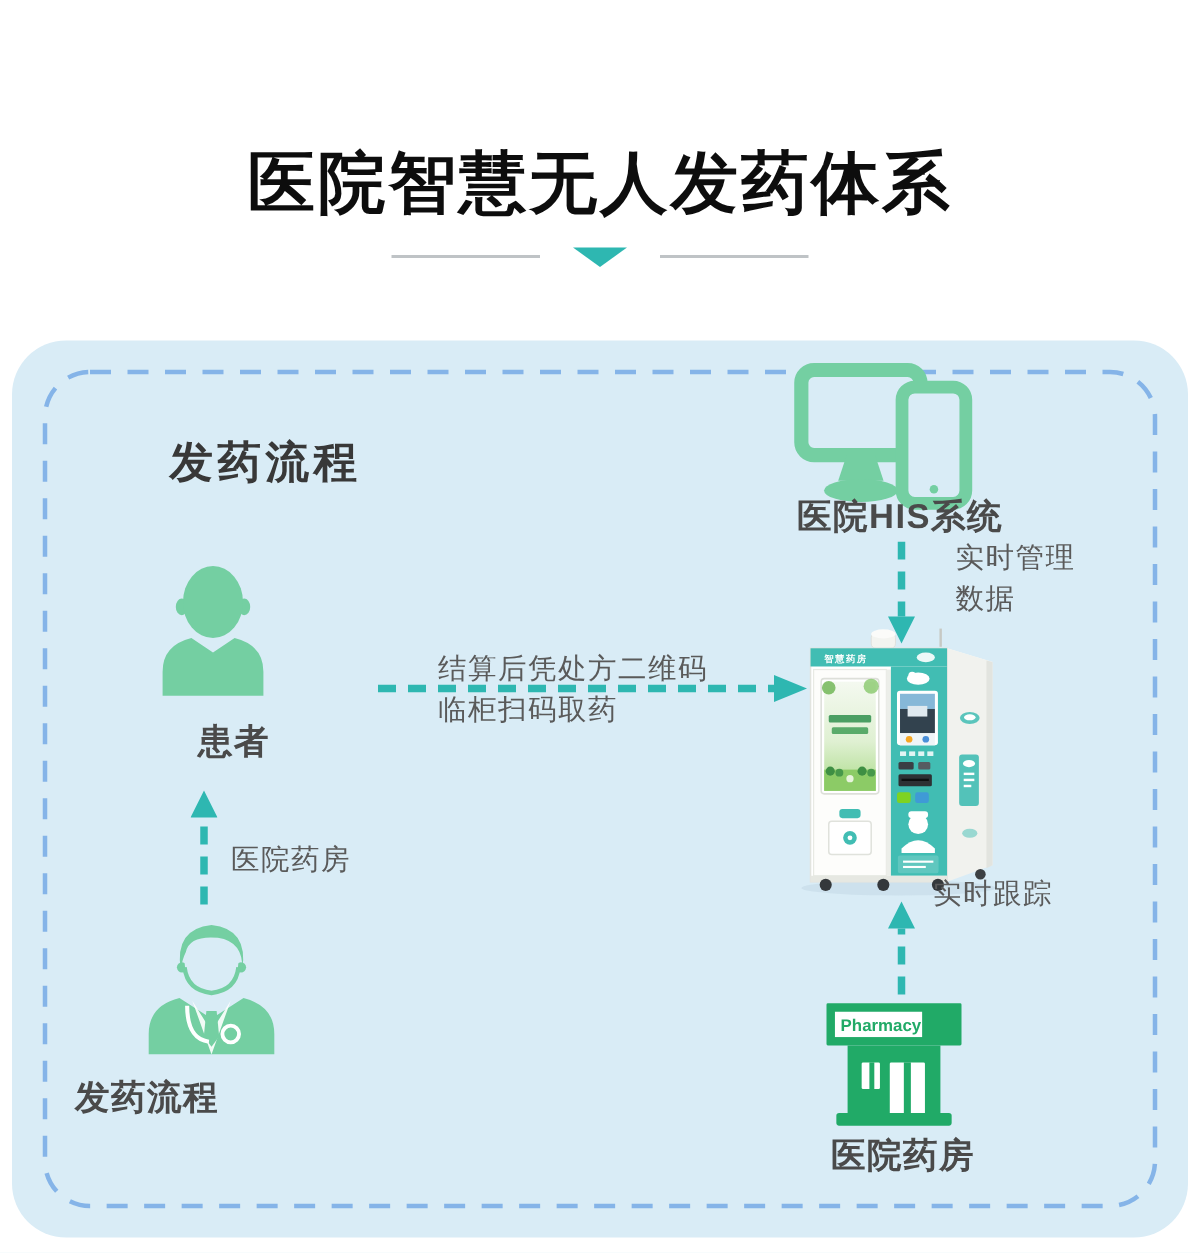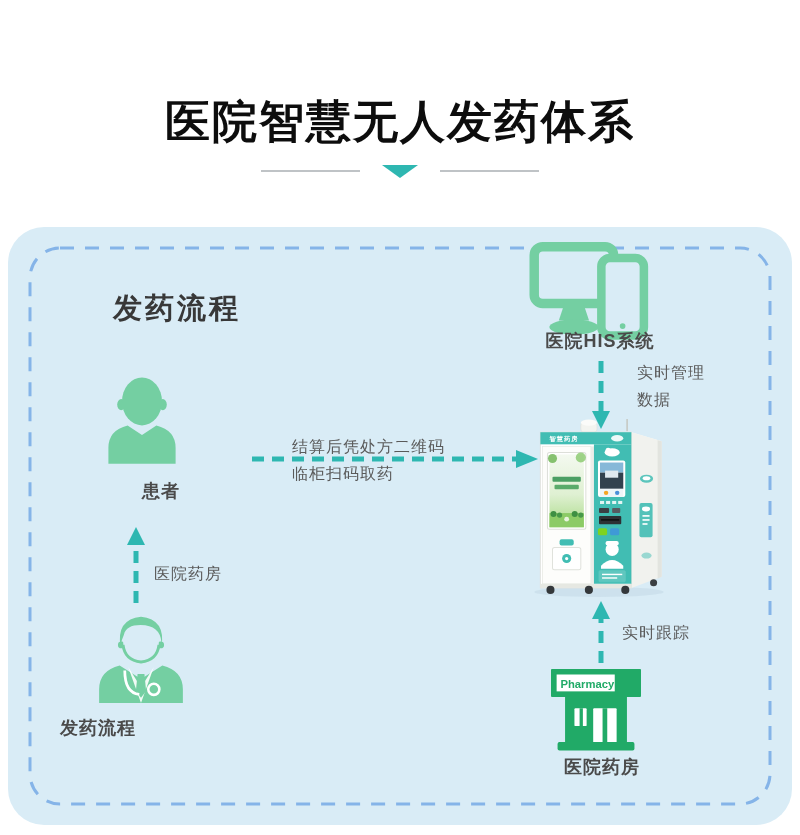--- a/index.html
+++ b/index.html
@@ -10,22 +10,22 @@
          font-size:45px;font-weight:700;color:#0d0d0d;letter-spacing:2px;}
   .divider{position:absolute;top:163px;left:0;width:100%;height:16px;
            display:flex;align-items:center;justify-content:center;gap:22px;}
   .divider .line{width:99px;height:2px;background:#bfc3c6;}
   .divider .tri{width:0;height:0;border-left:18px solid transparent;
                 border-right:18px solid transparent;border-top:13px solid var(--teal);}
   .flow-box{position:absolute;left:8px;top:227px;width:784px;height:598px;
             background:var(--box-bg);border-radius:36px;}
   .dash-rect{position:absolute;left:20px;top:19px;}
   .heading{position:absolute;left:105px;top:62px;font-size:29px;font-weight:700;color:#383838;letter-spacing:3px;}
-  .node-label{position:absolute;text-align:center;font-size:18px;font-weight:700;color:#4a4a4a;letter-spacing:1px;}
-  .note{position:absolute;font-size:16px;color:#5a5a5a;line-height:27px;letter-spacing:1px;}
+  .node-label{position:absolute;text-align:center;font-size:23px;font-weight:700;color:#4a4a4a;letter-spacing:1px;}
+  .note{position:absolute;font-size:19px;color:#5a5a5a;line-height:27px;letter-spacing:1px;}
   .f-green{fill:var(--green);}
   .s-green{stroke:var(--green);}
   .f-dgreen{fill:var(--dark-green);}
   .f-teal{fill:var(--machine-teal);}
   .arrow-line{stroke:var(--teal);stroke-width:5;stroke-dasharray:12 8;fill:none;}
   .arrow-head{fill:var(--teal);}
   text{font-family:"Liberation Sans","DejaVu Sans",sans-serif;}
 </style>
 </head>
 <body>
@@ -178,21 +178,21 @@
       <circle cx="24" cy="174" r="4" fill="#34383b"></circle>
       <circle cx="62" cy="174" r="4" fill="#34383b"></circle>
       <circle cx="98" cy="174" r="4" fill="#34383b"></circle>
       <circle cx="126" cy="167" r="3.5" fill="#3c4043"></circle>
     </svg>
 
     <svg class="abs" style="left:584px;top:372px;" width="18" height="66">
       <line x1="9" y1="64" x2="9" y2="20" class="arrow-line"></line>
       <polygon points="0,20 9,2 18,20" class="arrow-head"></polygon>
     </svg>
-    <div class="note" style="left:614px;top:392px;">
+    <div class="note" style="left:614px;top:356px;">
       <div>实时跟踪</div>
     </div>
 
     <svg class="abs" style="left:536px;top:440px;" width="104" height="90" viewBox="0 0 110 96">
       <rect x="7" y="2" width="96" height="30" rx="1" class="f-dgreen"></rect>
       <rect x="13" y="8" width="62" height="18" fill="#ffffff"></rect>
       <text x="17" y="22" font-size="12" font-weight="bold" class="f-dgreen">Pharmacy</text>
       <rect x="22" y="32" width="66" height="49" class="f-dgreen"></rect>
       <rect x="32" y="44" width="13" height="19" rx="1" fill="#ffffff"></rect>
       <rect x="37.5" y="44" width="3.5" height="19" class="f-dgreen"></rect>

